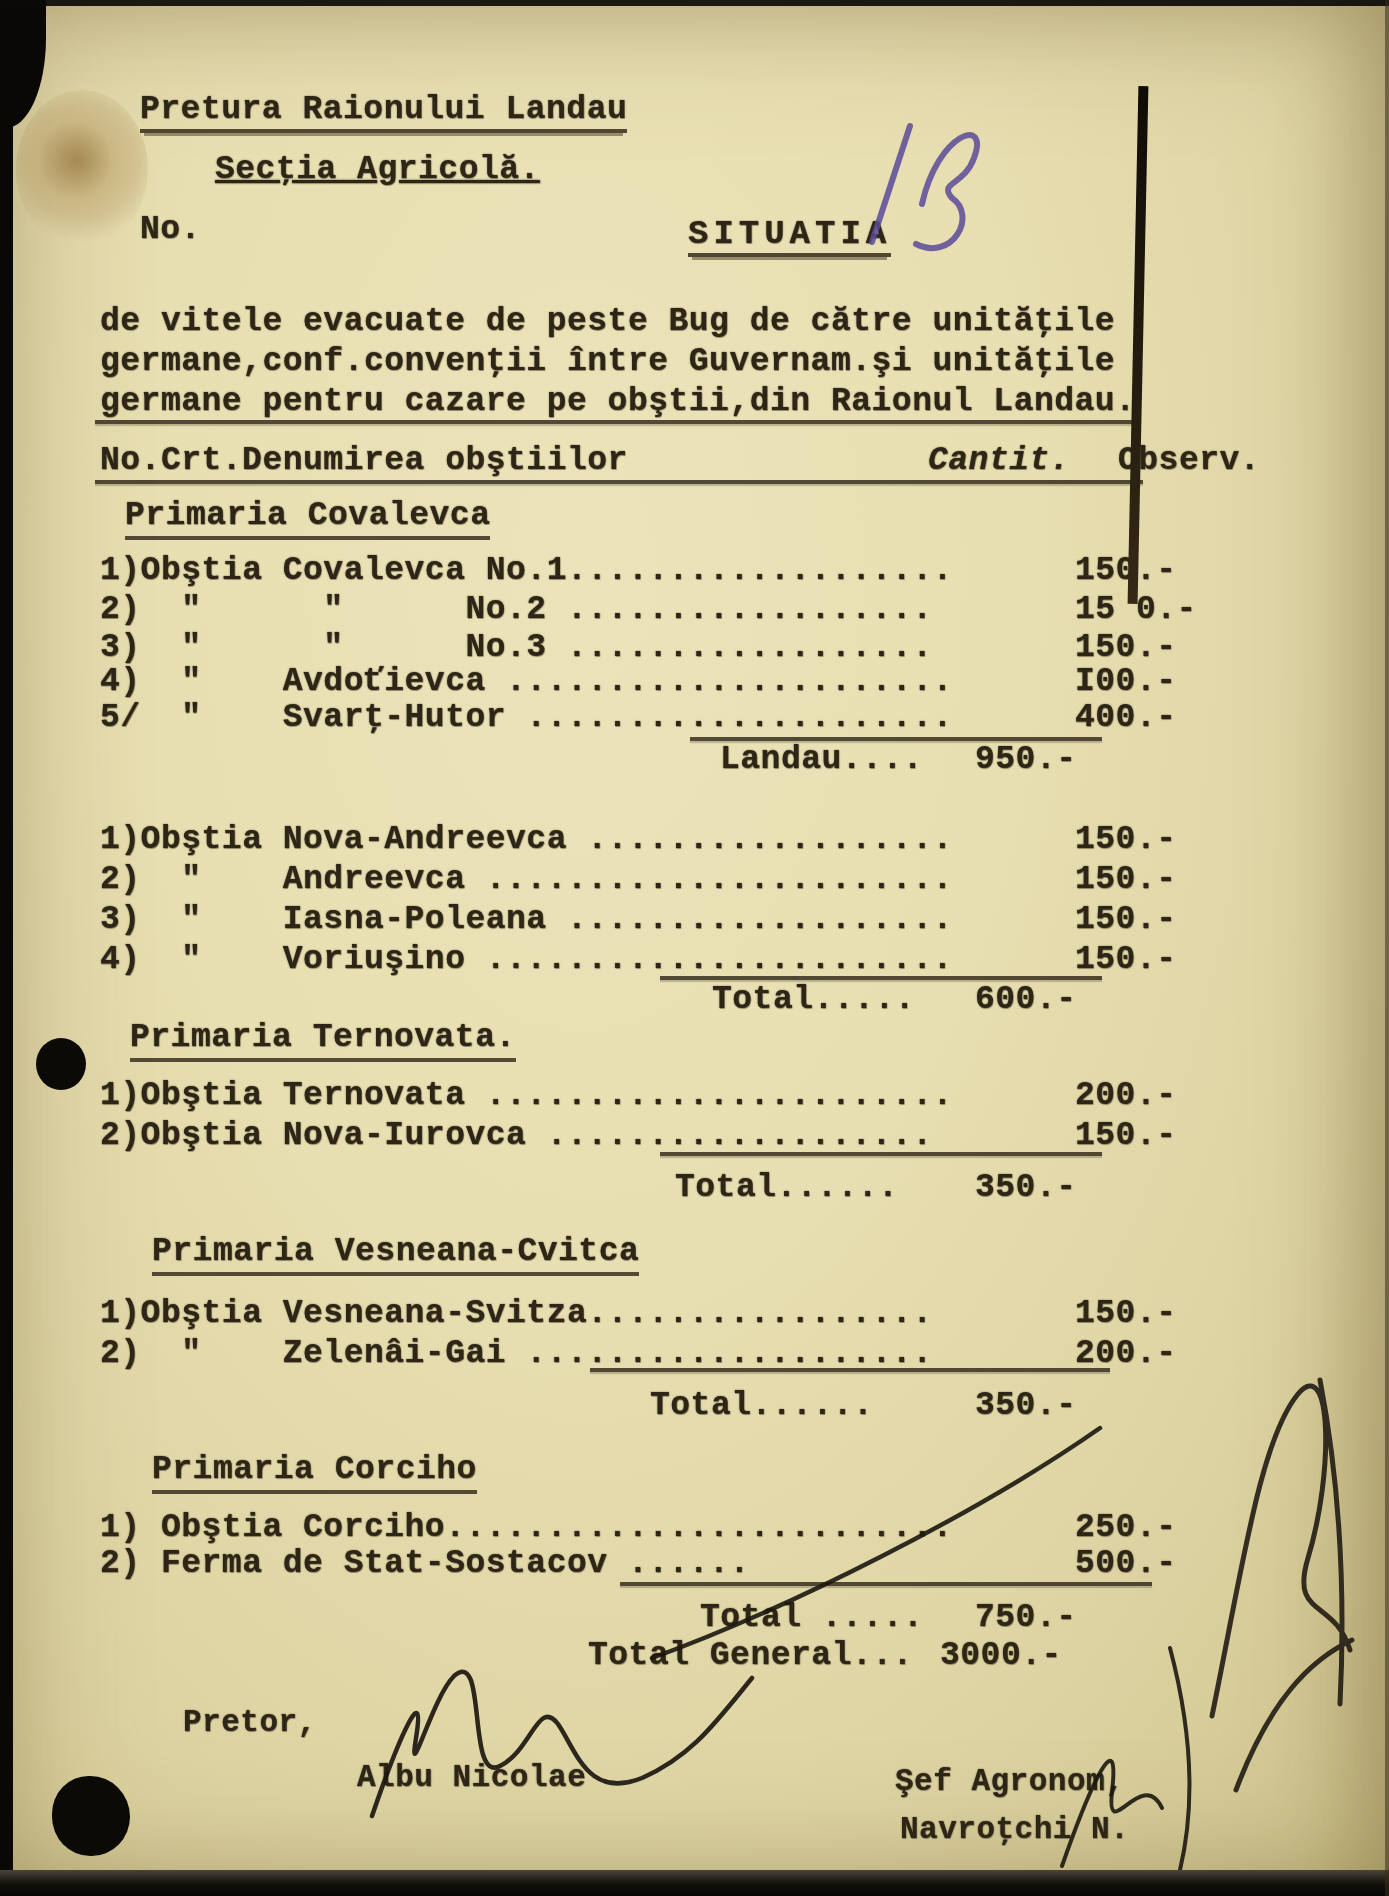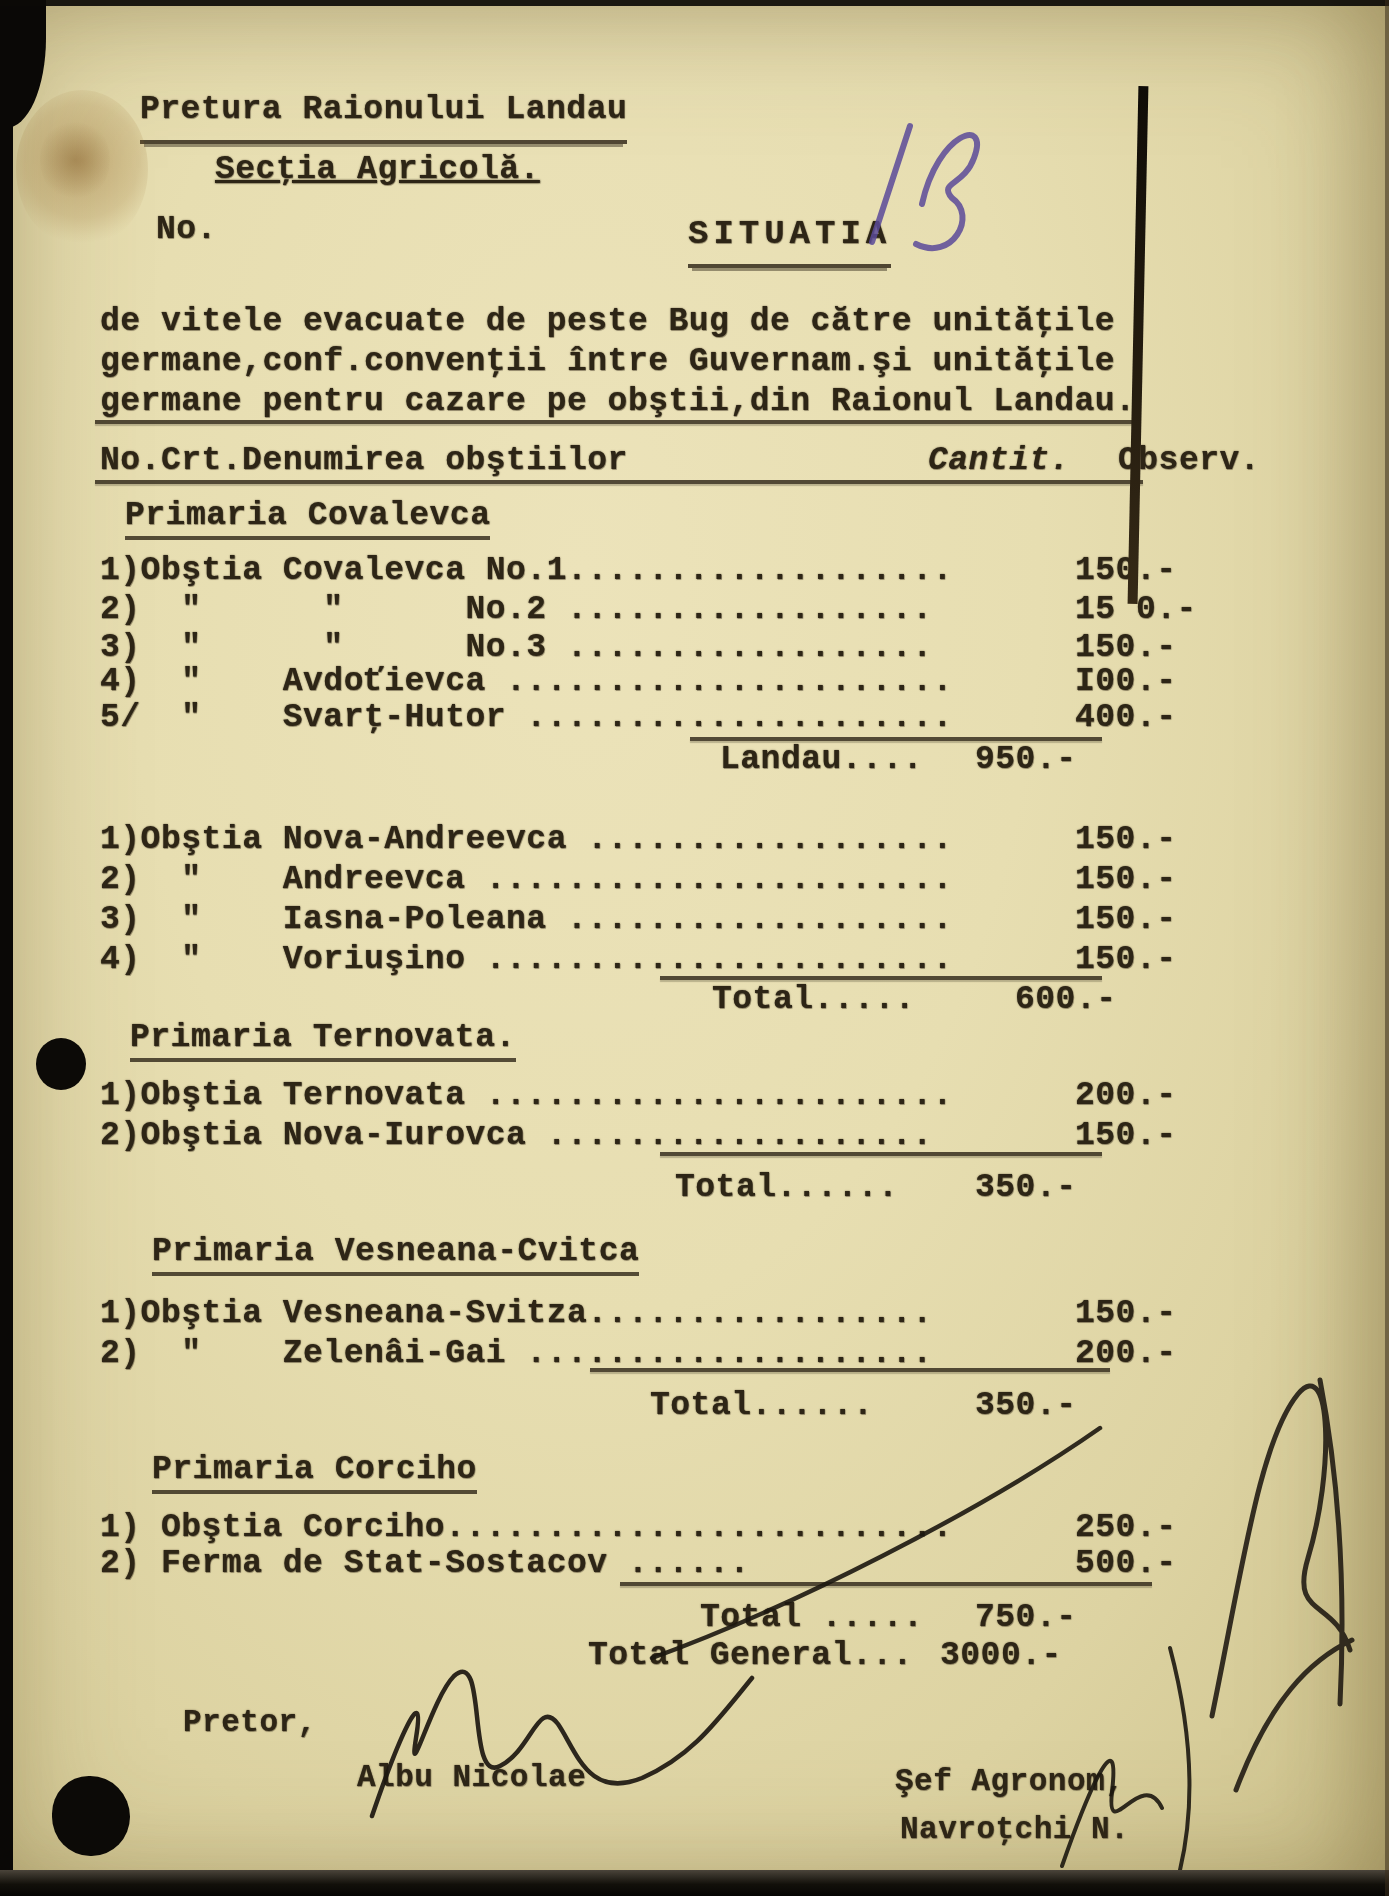--- a/index.html
+++ b/index.html
@@ -6,21 +6,21 @@
   .scan{position:relative;width:1389px;height:1896px;overflow:hidden;
     background:#0b0906;
     font-family:"Liberation Mono","DejaVu Sans Mono",monospace;}
   .paper{position:absolute;left:0;top:0;width:1389px;height:1896px;
     background:
       radial-gradient(ellipse at 42% 30%, #ece3ba 0%, #e7deb1 40%, #ddd3a2 72%, #cdc28c 100%);
     box-shadow:inset 0 0 140px rgba(110,92,45,.38), inset -30px 0 80px rgba(110,92,45,.25);}
   .ink{position:absolute;color:#2d2516;font-weight:700;white-space:pre;
     text-shadow:0 0 1.6px rgba(55,44,26,.75), 0.6px 0.6px 0 rgba(55,44,26,.35);
     font-size:33px;line-height:36px;letter-spacing:.5px;}
-  .u{border-bottom:4px solid rgba(46,37,22,.82);padding-bottom:12px;
+  .u{border-bottom:4px solid rgba(46,37,22,.82);padding-bottom:1px;
      box-shadow:0 7px 0 -4px rgba(46,37,22,.45);}
   .u2{border-bottom:4px solid rgba(46,37,22,.8);padding-bottom:2px;}
   .rule{position:absolute;height:4px;background:rgba(44,35,21,.8);
      box-shadow:0 2px 1px rgba(44,35,21,.25);}
   .row .rqty{position:absolute;left:975px;top:0;}
   .row{width:1389px;}
   
   .edge-left{position:absolute;left:0;top:0;width:13px;height:100%;background:#0a0806;}
   .edge-top{position:absolute;left:0;top:0;width:100%;height:6px;background:rgba(12,10,6,.92);}
   .edge-bottom{position:absolute;left:0;bottom:0;width:100%;height:26px;
@@ -39,21 +39,21 @@
   svg.pen{position:absolute;left:0;top:0;pointer-events:none;}
 </style>
 </head>
 <body>
 
 <div class="scan">
   <div class="paper">
 
     <div class="ink u" style="left:140px;top:92px;">Pretura Raionului Landau</div>
     <div class="ink" style="left:215px;top:152px;text-decoration:underline;">Secţia Agricolă.</div>
-    <div class="ink" style="left:140px;top:212px;margin-left:16px;">No.</div>
+    <div class="ink" style="left:140px;top:212px;">No.</div>
     <div class="ink u" style="left:688px;top:216px;letter-spacing:5px;font-size:34px;">SITUATIA</div>
 
     <div class="ink" style="left:100px;top:304px;">de vitele evacuate de peste Bug de către unităţile</div>
     <div class="ink" style="left:100px;top:384px;">germane pentru cazare pe obştii,din Raionul Landau.</div>
     <div class="ink" style="left:100px;top:344px;">germane,conf.convenţii între Guvernam.şi unităţile</div>
     <div class="rule" style="left:95px;top:420px;width:1045px;"></div>
 
     <div class="ink" style="left:100px;top:443px;">No.Crt.Denumirea obştiilor</div>
     <div class="ink" style="left:928px;top:443px;font-style:italic;">Cantit.</div>
     <div class="ink" style="left:1118px;top:443px;">Observ.</div>
@@ -66,21 +66,21 @@
     <div class="ink row" style="left:100px;top:664px;"><span>4)</span><span>  "    Avdoťievca ......................</span><span class="rqty">I00.-</span></div>
     <div class="ink row" style="left:100px;top:700px;"><span>5/</span><span>  "    Svarţ-Hutor .....................</span><span class="rqty">400.-</span></div>
     <div class="rule" style="left:690px;top:737px;width:412px;"></div>
     <div class="ink row" style="left:720px;top:742px;"><span>Landau....</span><span class="rqty" style="left:255px;">950.-</span></div>
 
     <div class="ink row" style="left:100px;top:822px;"><span>1)</span><span>Obştia Nova-Andreevca ..................</span><span class="rqty">150.-</span></div>
     <div class="ink row" style="left:100px;top:862px;"><span>2)</span><span>  "    Andreevca .......................</span><span class="rqty">150.-</span></div>
     <div class="ink row" style="left:100px;top:902px;"><span>3)</span><span>  "    Iasna-Poleana ...................</span><span class="rqty">150.-</span></div>
     <div class="ink row" style="left:100px;top:942px;"><span>4)</span><span>  "    Voriuşino .......................</span><span class="rqty">150.-</span></div>
     <div class="rule" style="left:660px;top:976px;width:442px;"></div>
-    <div class="ink row" style="left:712px;top:982px;"><span>Total.....</span><span class="rqty" style="left:263px;margin-left:40px;">600.-</span></div>
+    <div class="ink row" style="left:712px;top:982px;"><span>Total.....</span><span class="rqty" style="left:263px;">600.-</span></div>
 
     <div class="ink u2" style="left:130px;top:1020px;">Primaria Ternovata.</div>
     <div class="ink row" style="left:100px;top:1078px;"><span>1)</span><span>Obştia Ternovata .......................</span><span class="rqty">200.-</span></div>
     <div class="ink row" style="left:100px;top:1118px;"><span>2)</span><span>Obştia Nova-Iurovca ...................</span><span class="rqty">150.-</span></div>
     <div class="rule" style="left:660px;top:1152px;width:442px;"></div>
     <div class="ink row" style="left:675px;top:1170px;"><span>Total......</span><span class="rqty" style="left:300px;">350.-</span></div>
 
     <div class="ink u2" style="left:152px;top:1234px;">Primaria Vesneana-Cvitca</div>
     <div class="ink row" style="left:100px;top:1296px;"><span>1)</span><span>Obştia Vesneana-Svitza.................</span><span class="rqty">150.-</span></div>
     <div class="ink row" style="left:100px;top:1336px;"><span>2)</span><span>  "    Zelenâi-Gai ....................</span><span class="rqty">200.-</span></div>

